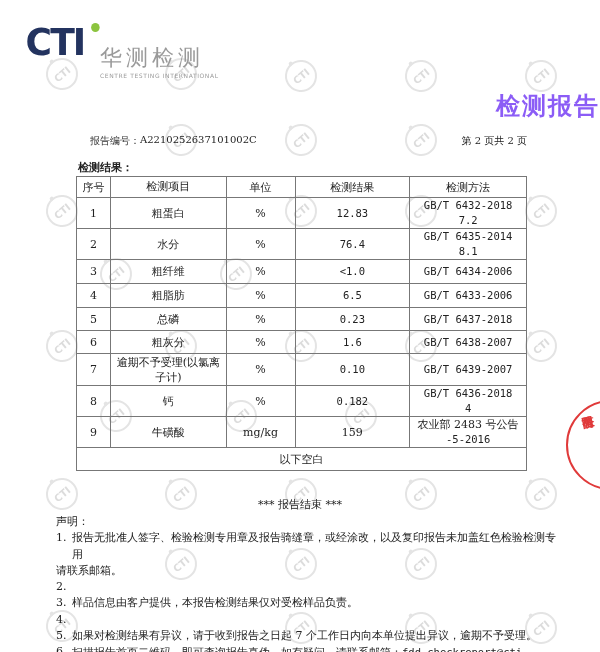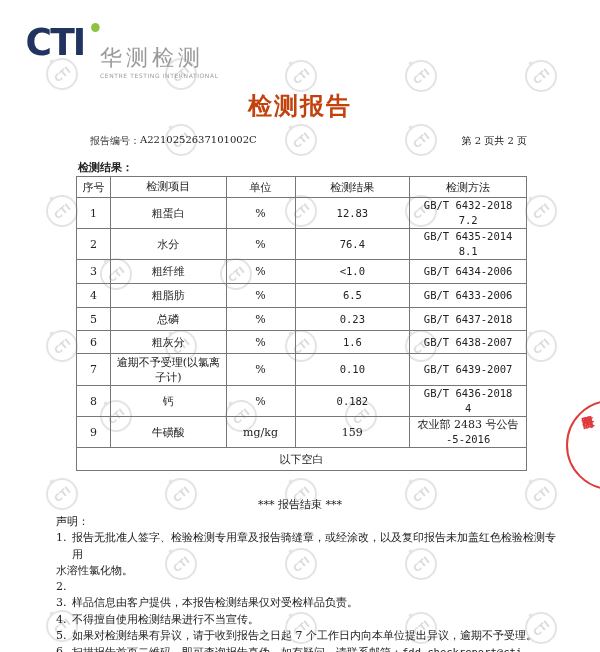--- a/index.html
+++ b/index.html
@@ -22,22 +22,22 @@
   .logo-cti {
     font: bold 38px "DejaVu Sans", sans-serif; color: #23335f; letter-spacing: -2px;
     line-height: 40px; position: relative; transform: scaleX(0.95);
   }
   .logo-dot { position: absolute; left: 69px; top: 1px; width: 9px; height: 9px; border-radius: 50%; background: #8cc43f; }
   .logo-text { margin-left: 14px; margin-top: 4px; display: flex; flex-direction: column; }
   .logo-cn { font: 22px "DejaVu Sans", sans-serif; color: #9a9a9a; letter-spacing: 4px; line-height: 24px; margin-top: 20px; }
   .logo-en { font: 6px "DejaVu Sans", sans-serif; color: #9a9a9a; letter-spacing: 0.6px; margin-top: 2px; }
 
   .title {
-    position: absolute; top: 90px; left: 0; width: 600px; text-align: center;
-    font: bold 24px "DejaVu Sans", sans-serif; color: #c2410c; letter-spacing: 2px; z-index: 2;
+    position: absolute; top: 90px; left: 0; width: 600px; text-align: right;
+    font: bold 24px "DejaVu Sans", sans-serif; color: #8b5cf6; letter-spacing: 2px; z-index: 2;
   }
 
   .meta-row { position: absolute; top: 134px; left: 90px; width: 437px; display: flex; justify-content: space-between; font-size: 10px; z-index: 2; }
   .meta-left { display: flex; }
   .meta-label { color: #333; }
 
   .section-title { position: absolute; top: 160px; left: 78px; font: bold 11px "DejaVu Serif", serif; z-index: 2; }
 
   table.results {
     position: absolute; top: 176px; left: 76px; width: 451px;
@@ -228,31 +228,30 @@
 </table>
 
 <div class="end-mark">*** 报告结束 ***</div>
 
 <div class="notes">
   <div>声明：</div>
   <div class="note-line">
     <span class="note-num">1.</span>
     <span>报告无批准人签字、检验检测专用章及报告骑缝章，或经涂改，以及复印报告未加盖红色检验检测专用</span>
   </div>
-  <div class="note-cont">水溶性氯化物。</div>
+  <div class="note-cont">请联系邮箱。</div>
   <div class="note-line">
     <span class="note-num">2.</span>
   </div>
   <div class="note-line">
     <span class="note-num">3.</span>
     <span>样品信息由客户提供，本报告检测结果仅对受检样品负责。</span>
   </div>
   <div class="note-line">
     <span class="note-num">4.</span>
-    <span>不得擅自使用检测结果进行不当宣传。</span>
   </div>
   <div class="note-line">
     <span class="note-num">5.</span>
     <span>如果对检测结果有异议，请于收到报告之日起 7 个工作日内向本单位提出异议，逾期不予受理。</span>
   </div>
   <div class="note-line">
     <span class="note-num">6.</span>
     <span><span>扫描报告首页二维码，即可查询报告真伪，如有疑问，请联系邮箱：</span><span class="mono-inline">fdd.checkreport@cti-cert.com</span></span>
   </div>
 </div>

